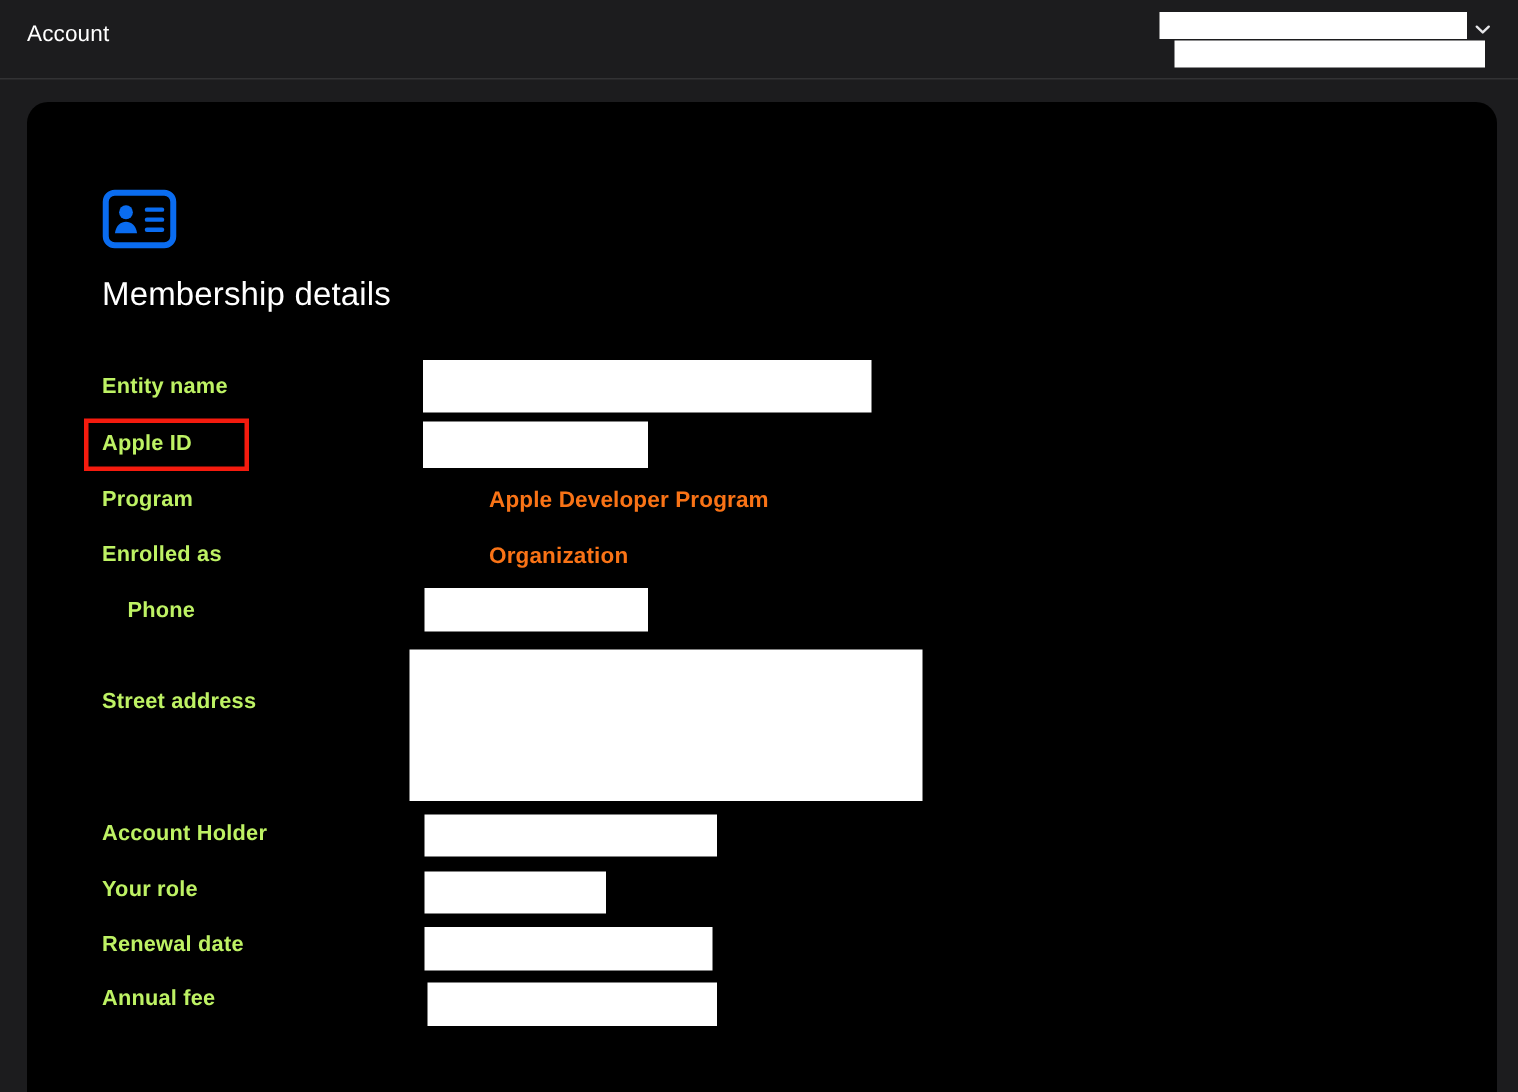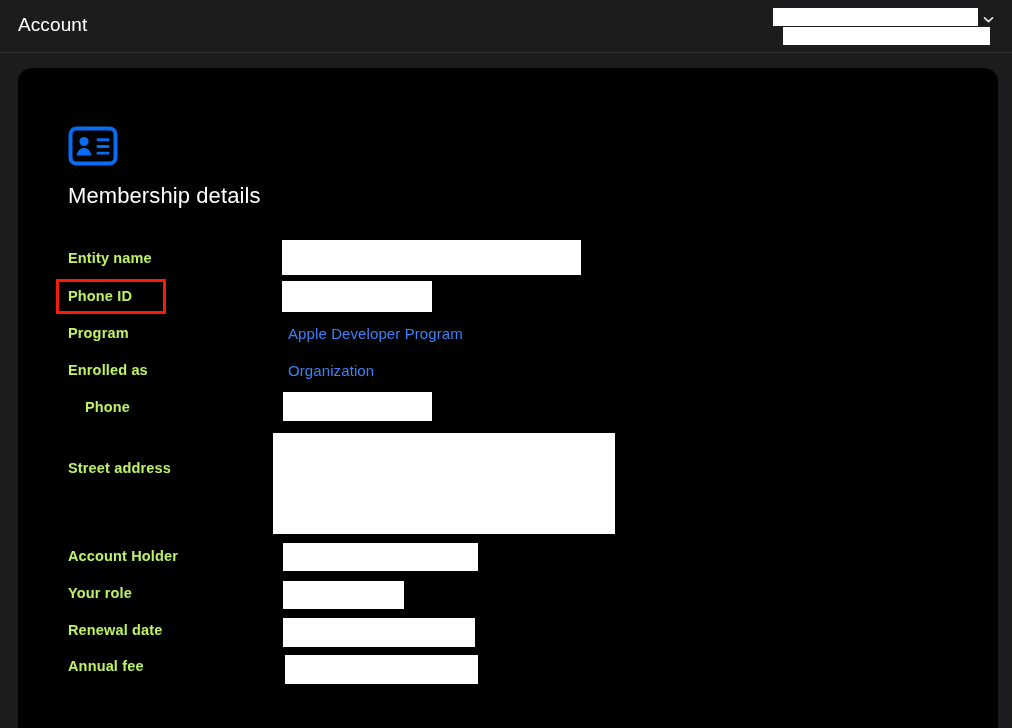--- a/index.html
+++ b/index.html
@@ -20,21 +20,21 @@
     position: relative;
     height: 53px;
     background: #1c1c1e;
     border-bottom: 1px solid #323234;
     box-sizing: border-box;
   }
   .topbar-title {
     position: absolute;
     left: 18px;
     top: 14px;
-    font-size: 19px;
+    font-size: 15px;
     font-weight: 500;
     color: #ffffff;
     letter-spacing: 0.1px;
   }
   .topbar-right {
     position: absolute;
     right: 0;
     top: 0;
     width: 252px;
     height: 53px;
@@ -117,24 +117,25 @@
     left: 68px;
     font-size: 14.5px;
     font-weight: 700;
     color: #bef264;
     white-space: nowrap;
     letter-spacing: 0.15px;
   }
   .row-value-text {
     position: absolute;
     font-size: 15px;
-    font-weight: 400;
-    color: #3b82f6;
+    font-weight: 700;
+    color: #f97316;
     white-space: nowrap;
     letter-spacing: 0.1px;
+    margin-left: 38px;
   }
   .row-value-redact {
     position: absolute;
     background: #ffffff;
   }
 
   
   .highlight-box {
     position: absolute;
     border: 3px solid #f51b0e;
@@ -178,21 +179,21 @@
   </div>
 
   <div class="section-title" style="pointer-events:auto;">Membership details</div>
 
   <div class="rows" id="rows-container">
       <div class="row" style="pointer-events: auto;">
         <div class="row-label" style="top: 250px;">Entity name</div>
         <div class="row-value-redact" style="left: 282px; top: 240px; width: 299px; height: 35px;"></div>
       </div>
       <div class="row" style="pointer-events: auto;">
-        <div class="row-label" style="top: 288px;">Phone ID</div>
+        <div class="row-label" style="top: 288px;">Apple ID</div>
         <div class="row-value-redact" style="left: 282px; top: 281px; width: 150px; height: 31px;"></div>
       </div>
       <div class="row" style="pointer-events: auto;">
         <div class="row-label" style="top: 325px;">Program</div>
         <div class="row-value-text" style="left: 288px; top: 325px;">Apple Developer Program</div>
       </div>
       <div class="row" style="pointer-events: auto;">
         <div class="row-label" style="top: 362px; text-align: center;">Enrolled as</div>
         <div class="row-value-text" style="left: 288px; top: 362px;">Organization</div>
       </div>

